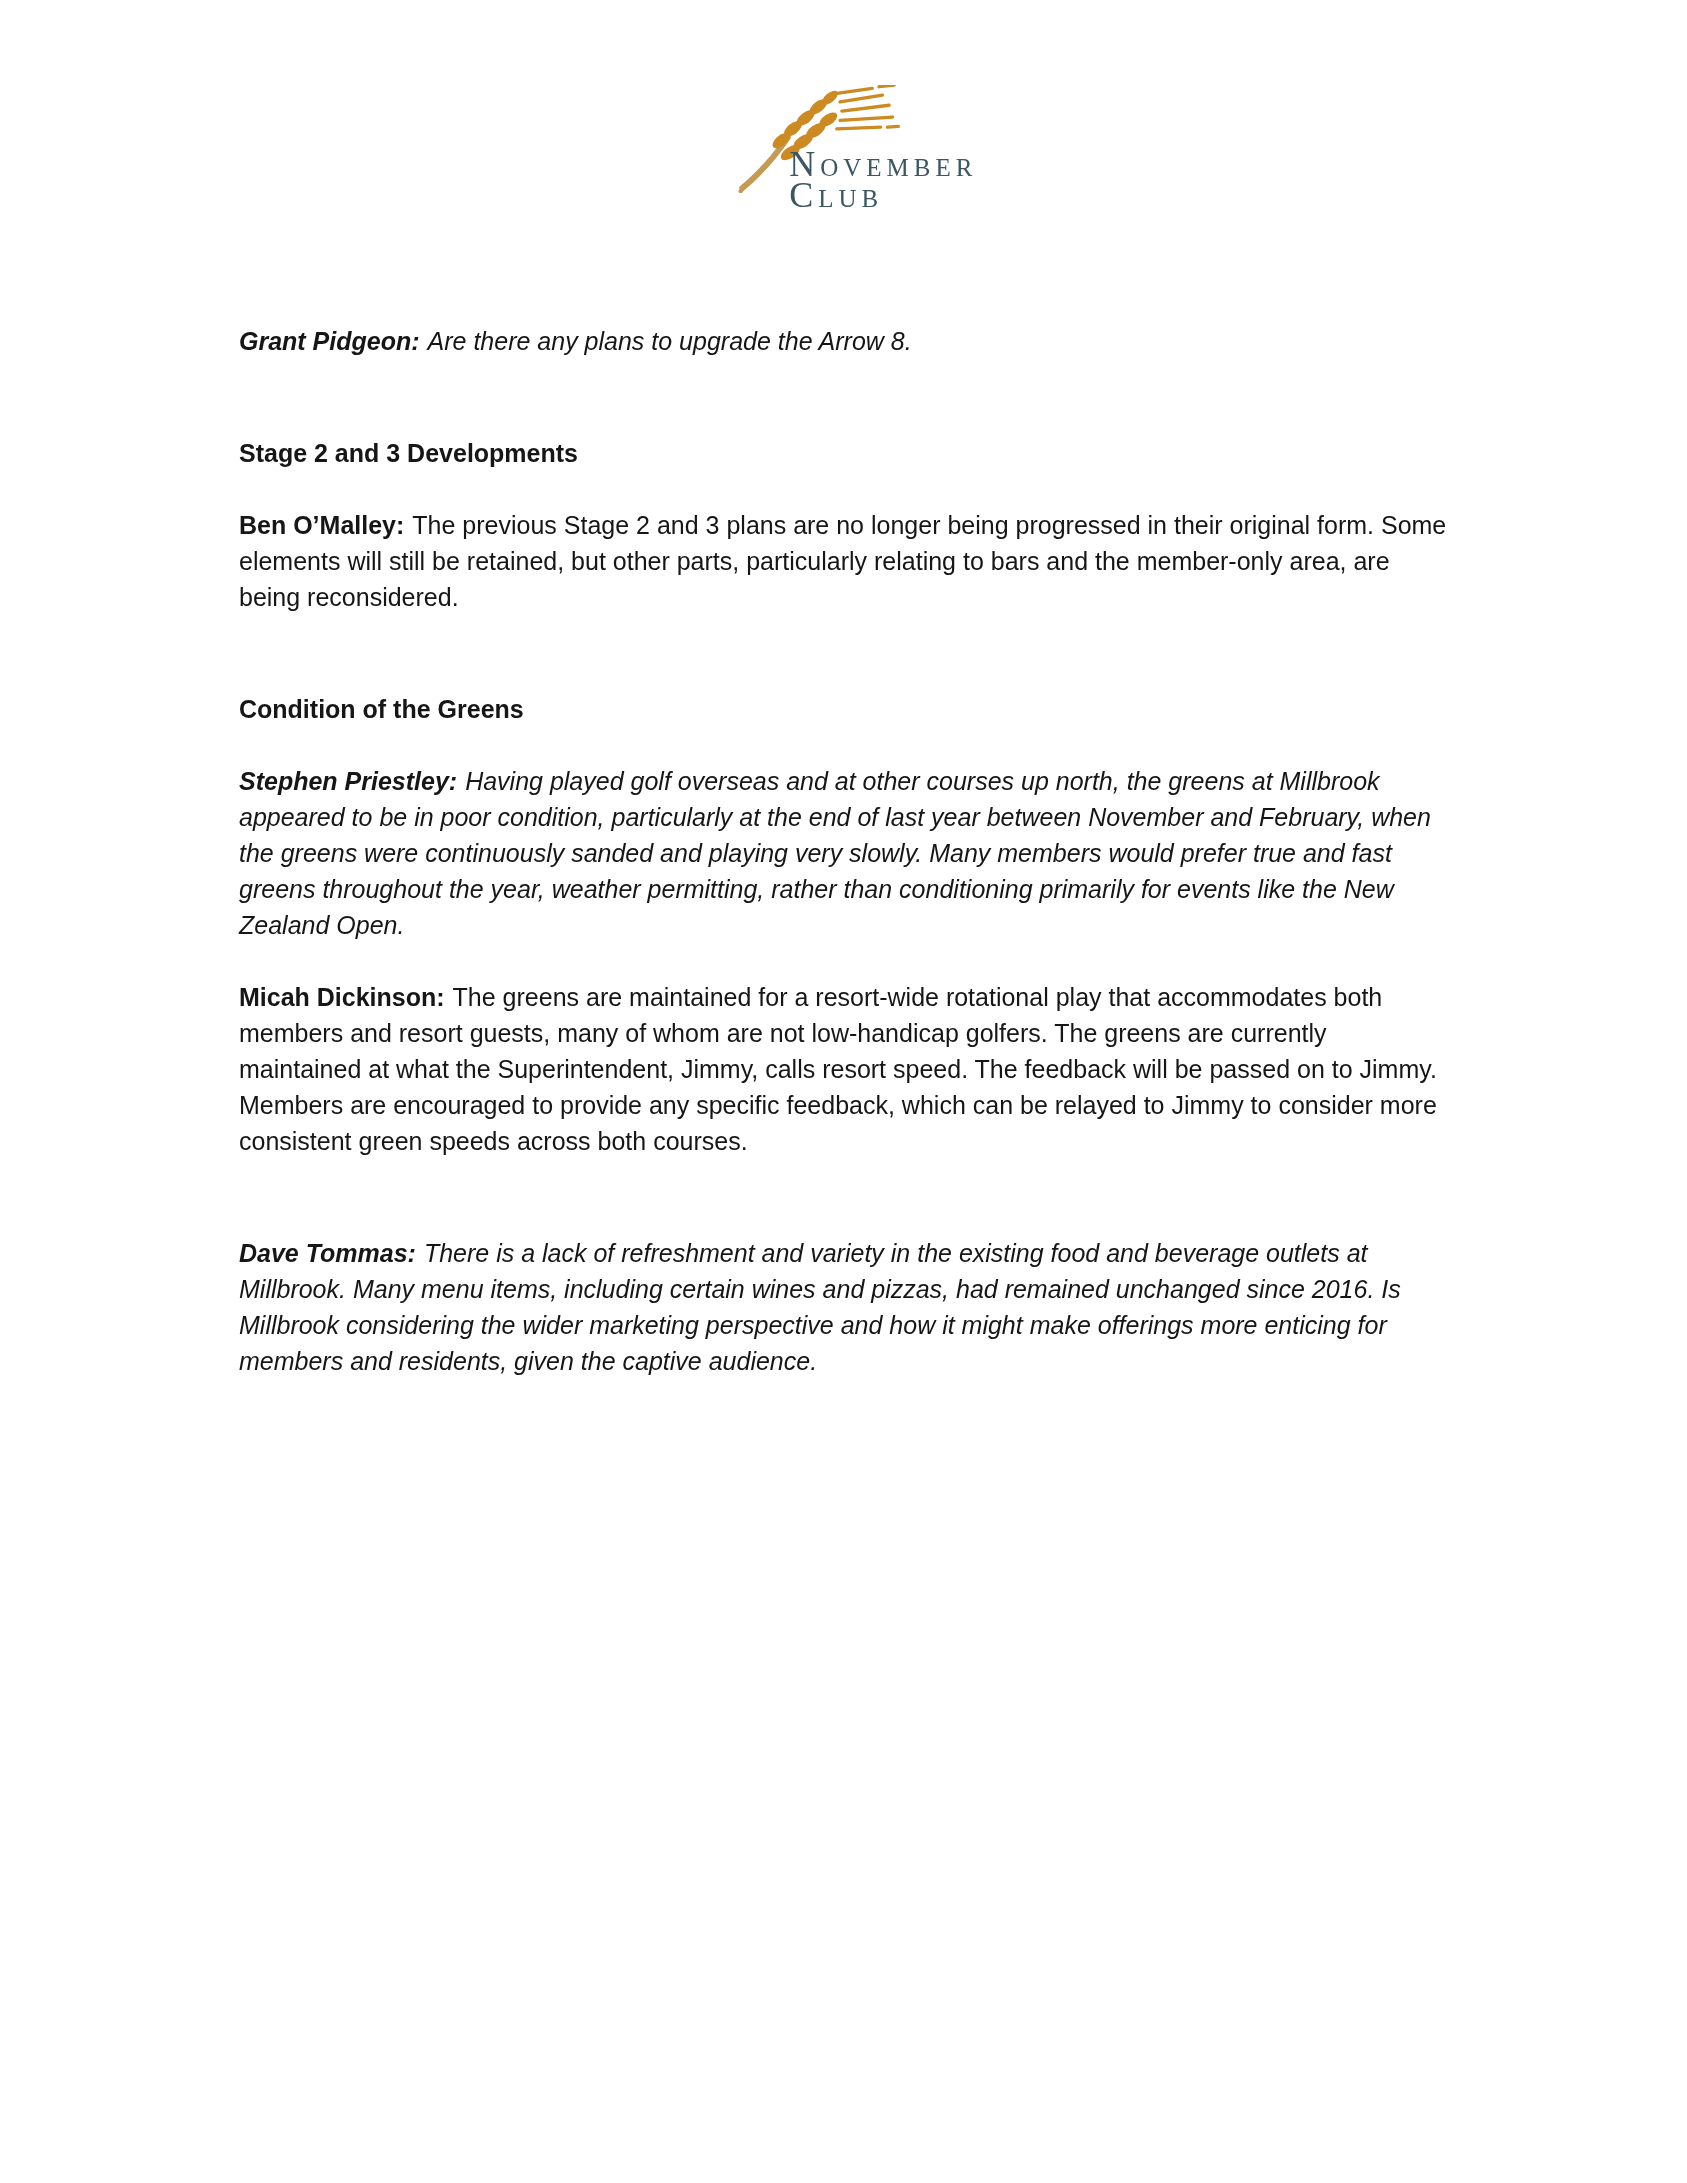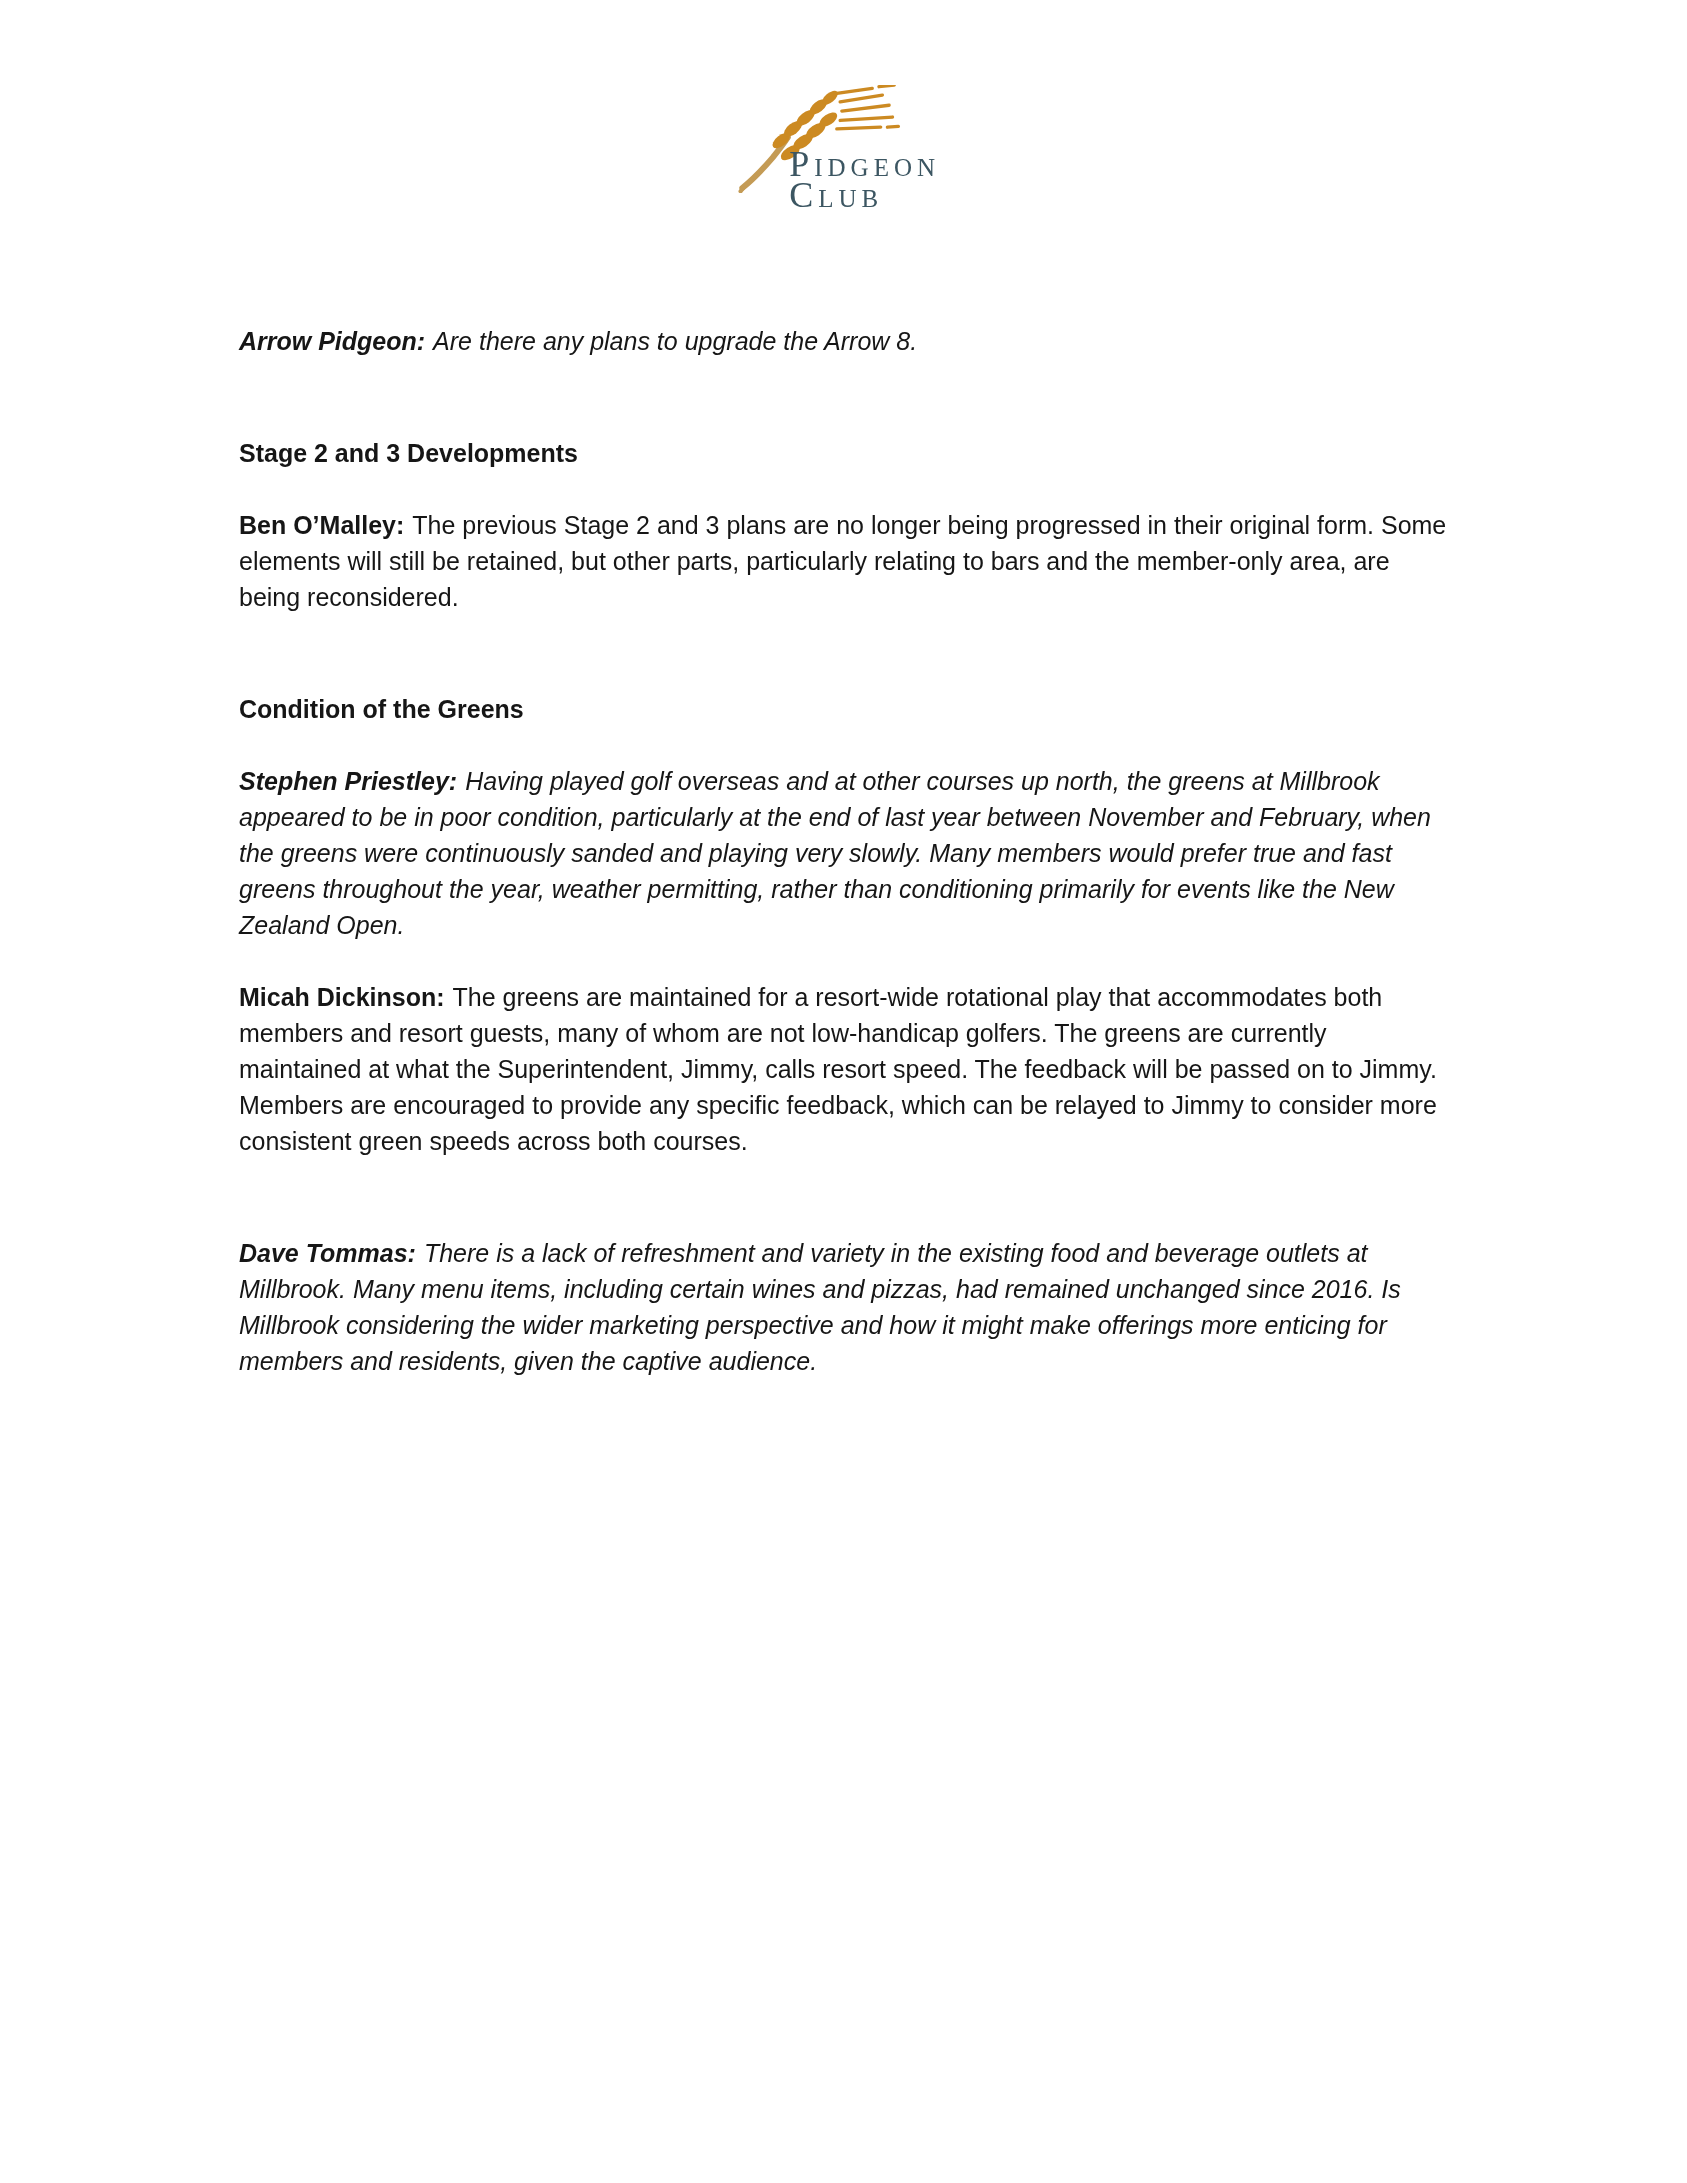--- a/index.html
+++ b/index.html
@@ -90,30 +90,30 @@
         <path d="M118,10 L160,4"></path>
         <path d="M122,20 L172,12"></path>
         <path d="M124,31 L180,24"></path>
         <path d="M122,42 L184,38"></path>
         <path d="M118,52 L170,50"></path>
         <path d="M168,2 L186,0"></path>
         <path d="M178,50 L191,49"></path>
       </g>
     </svg>
     <div class="logo-text">
-      <span class="line">Pidgeon</span>
+      <span class="line">November</span>
       <span class="line">Club</span>
     </div>
   </div>
 
   <div class="content">
 
     <div class="section">
       <p class="para question">
-        <span class="speaker">Arrow Pidgeon:</span><span>Are there any plans to upgrade the Arrow 8.</span>
+        <span class="speaker">Grant Pidgeon:</span><span>Are there any plans to upgrade the Arrow 8.</span>
       </p>
     </div>
 
     <div class="section">
       <h2 class="section-heading">Stage 2 and 3 Developments</h2>
       <p class="para answer">
         <span class="speaker">Ben O’Malley:</span><span>The previous Stage 2 and 3 plans are no longer being progressed in their original form. Some elements will still be retained, but other parts, particularly relating to bars and the member-only area, are being reconsidered.</span>
       </p>
     </div>
 

